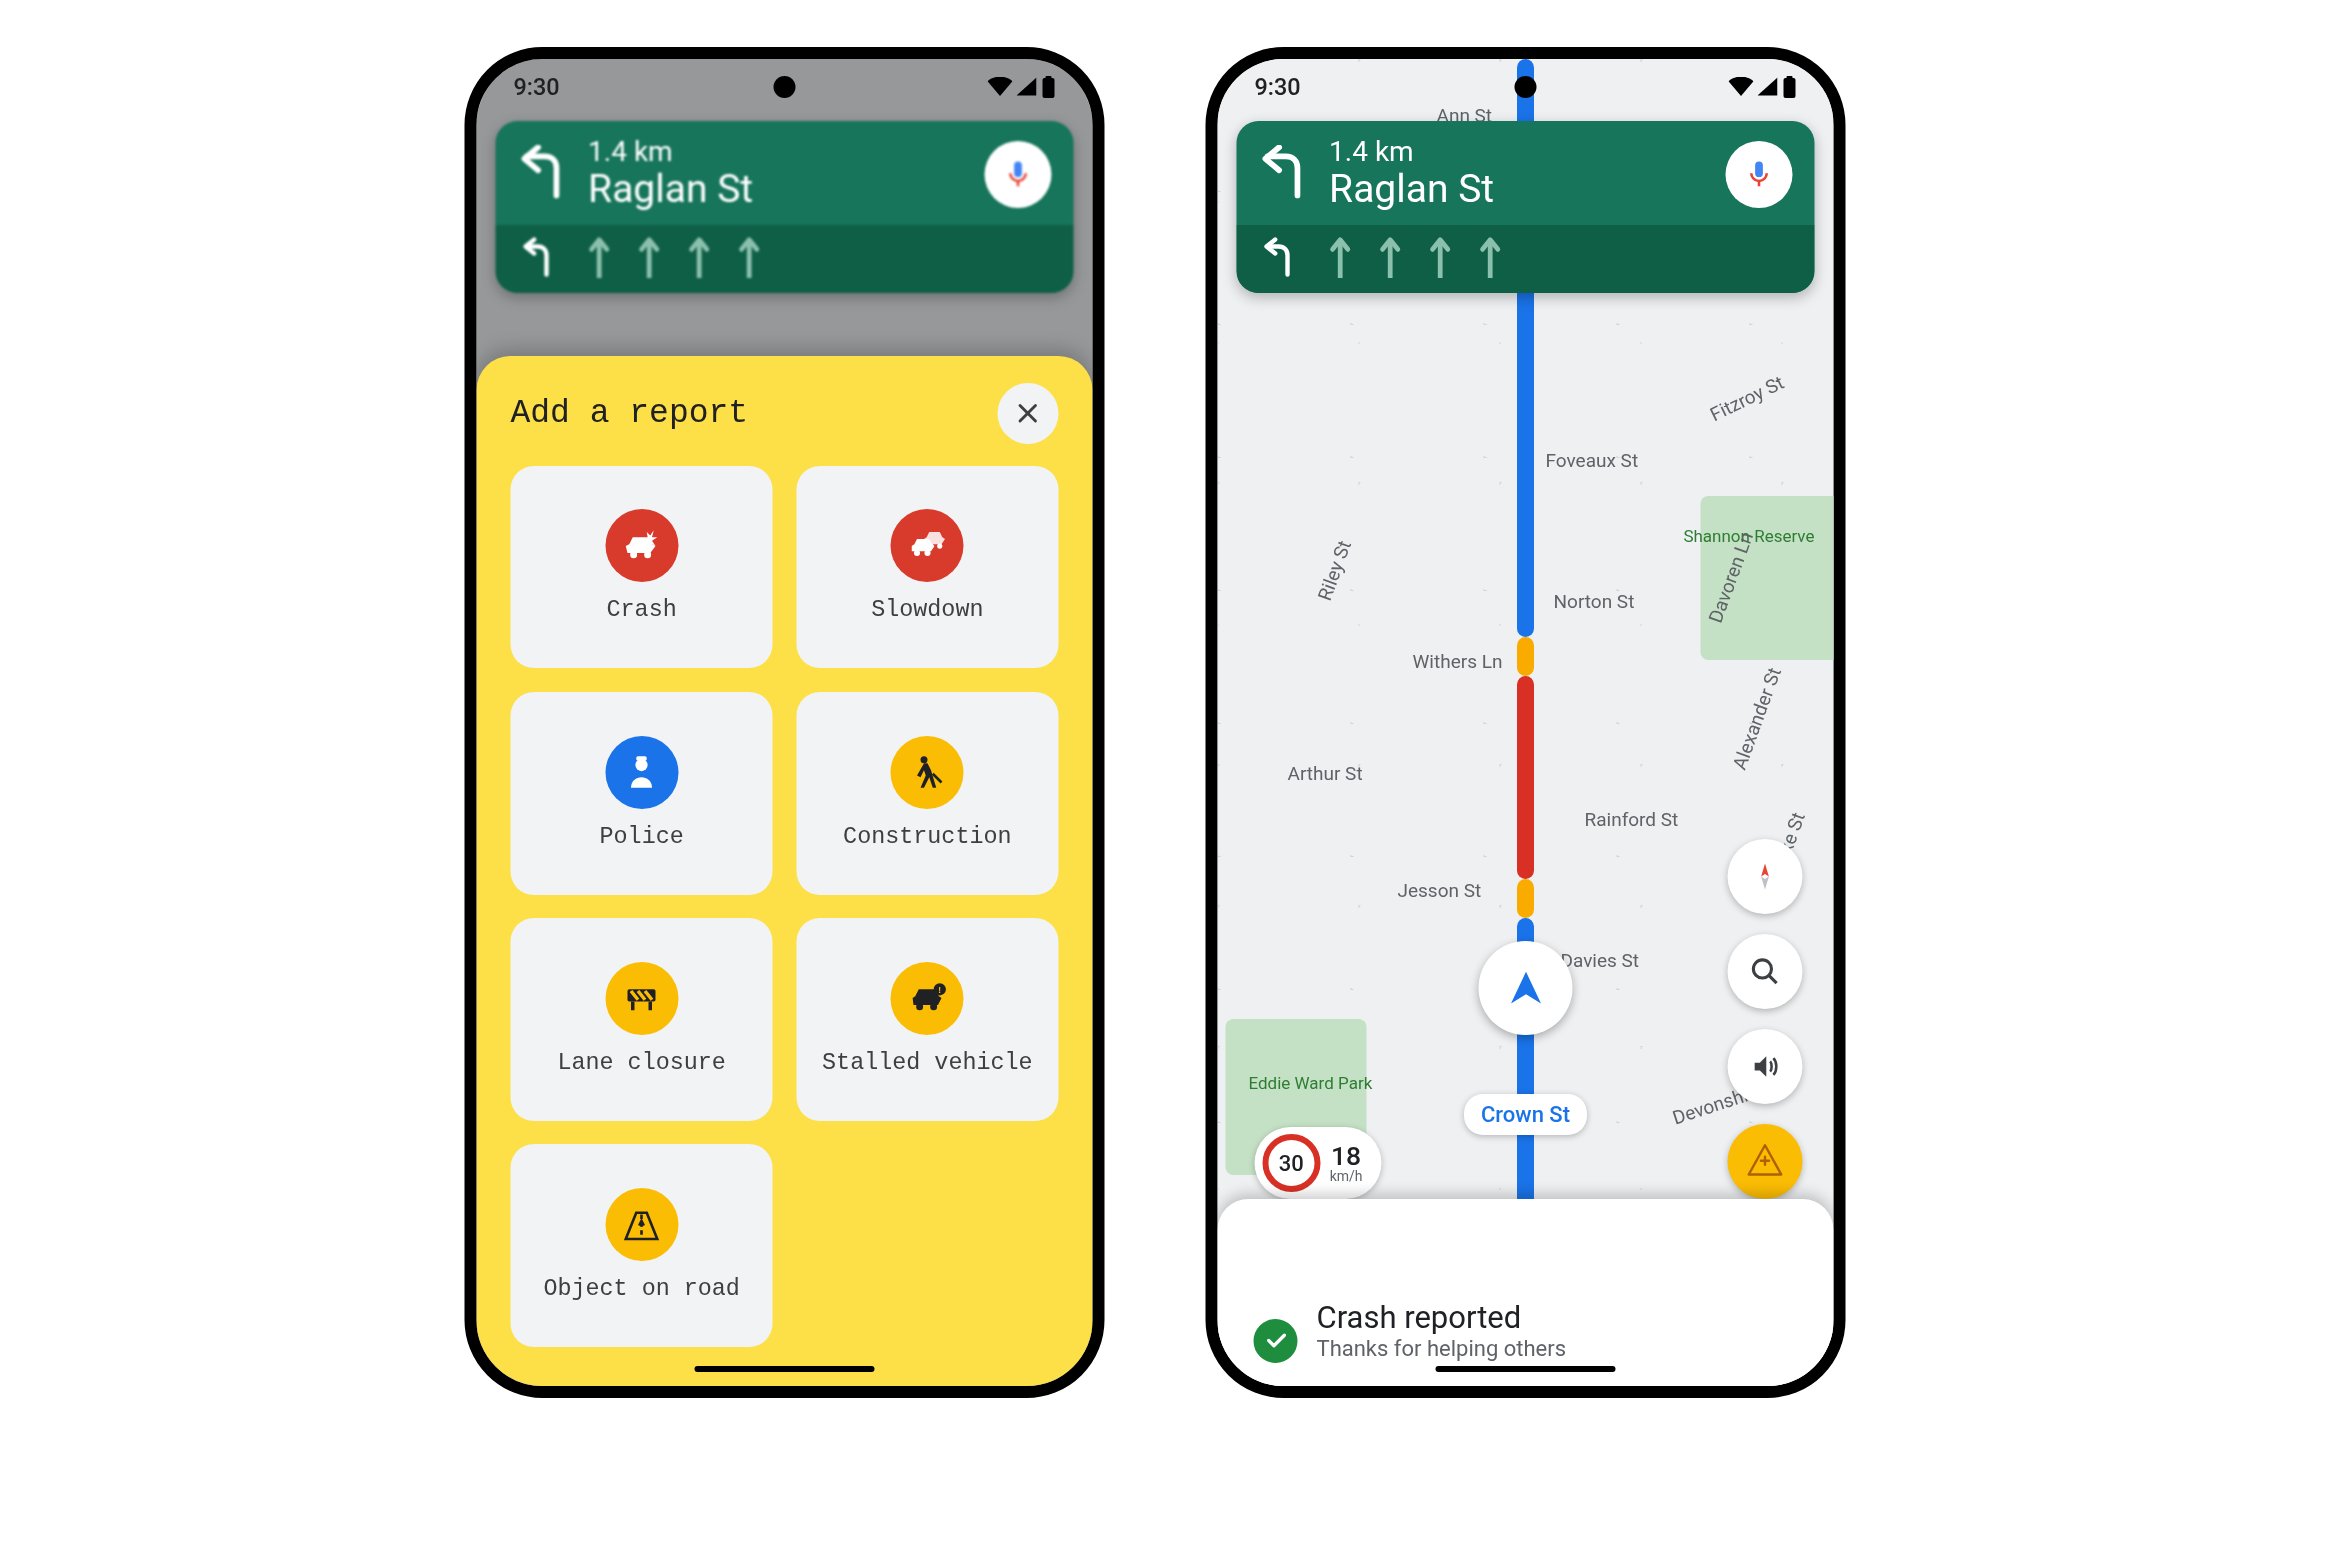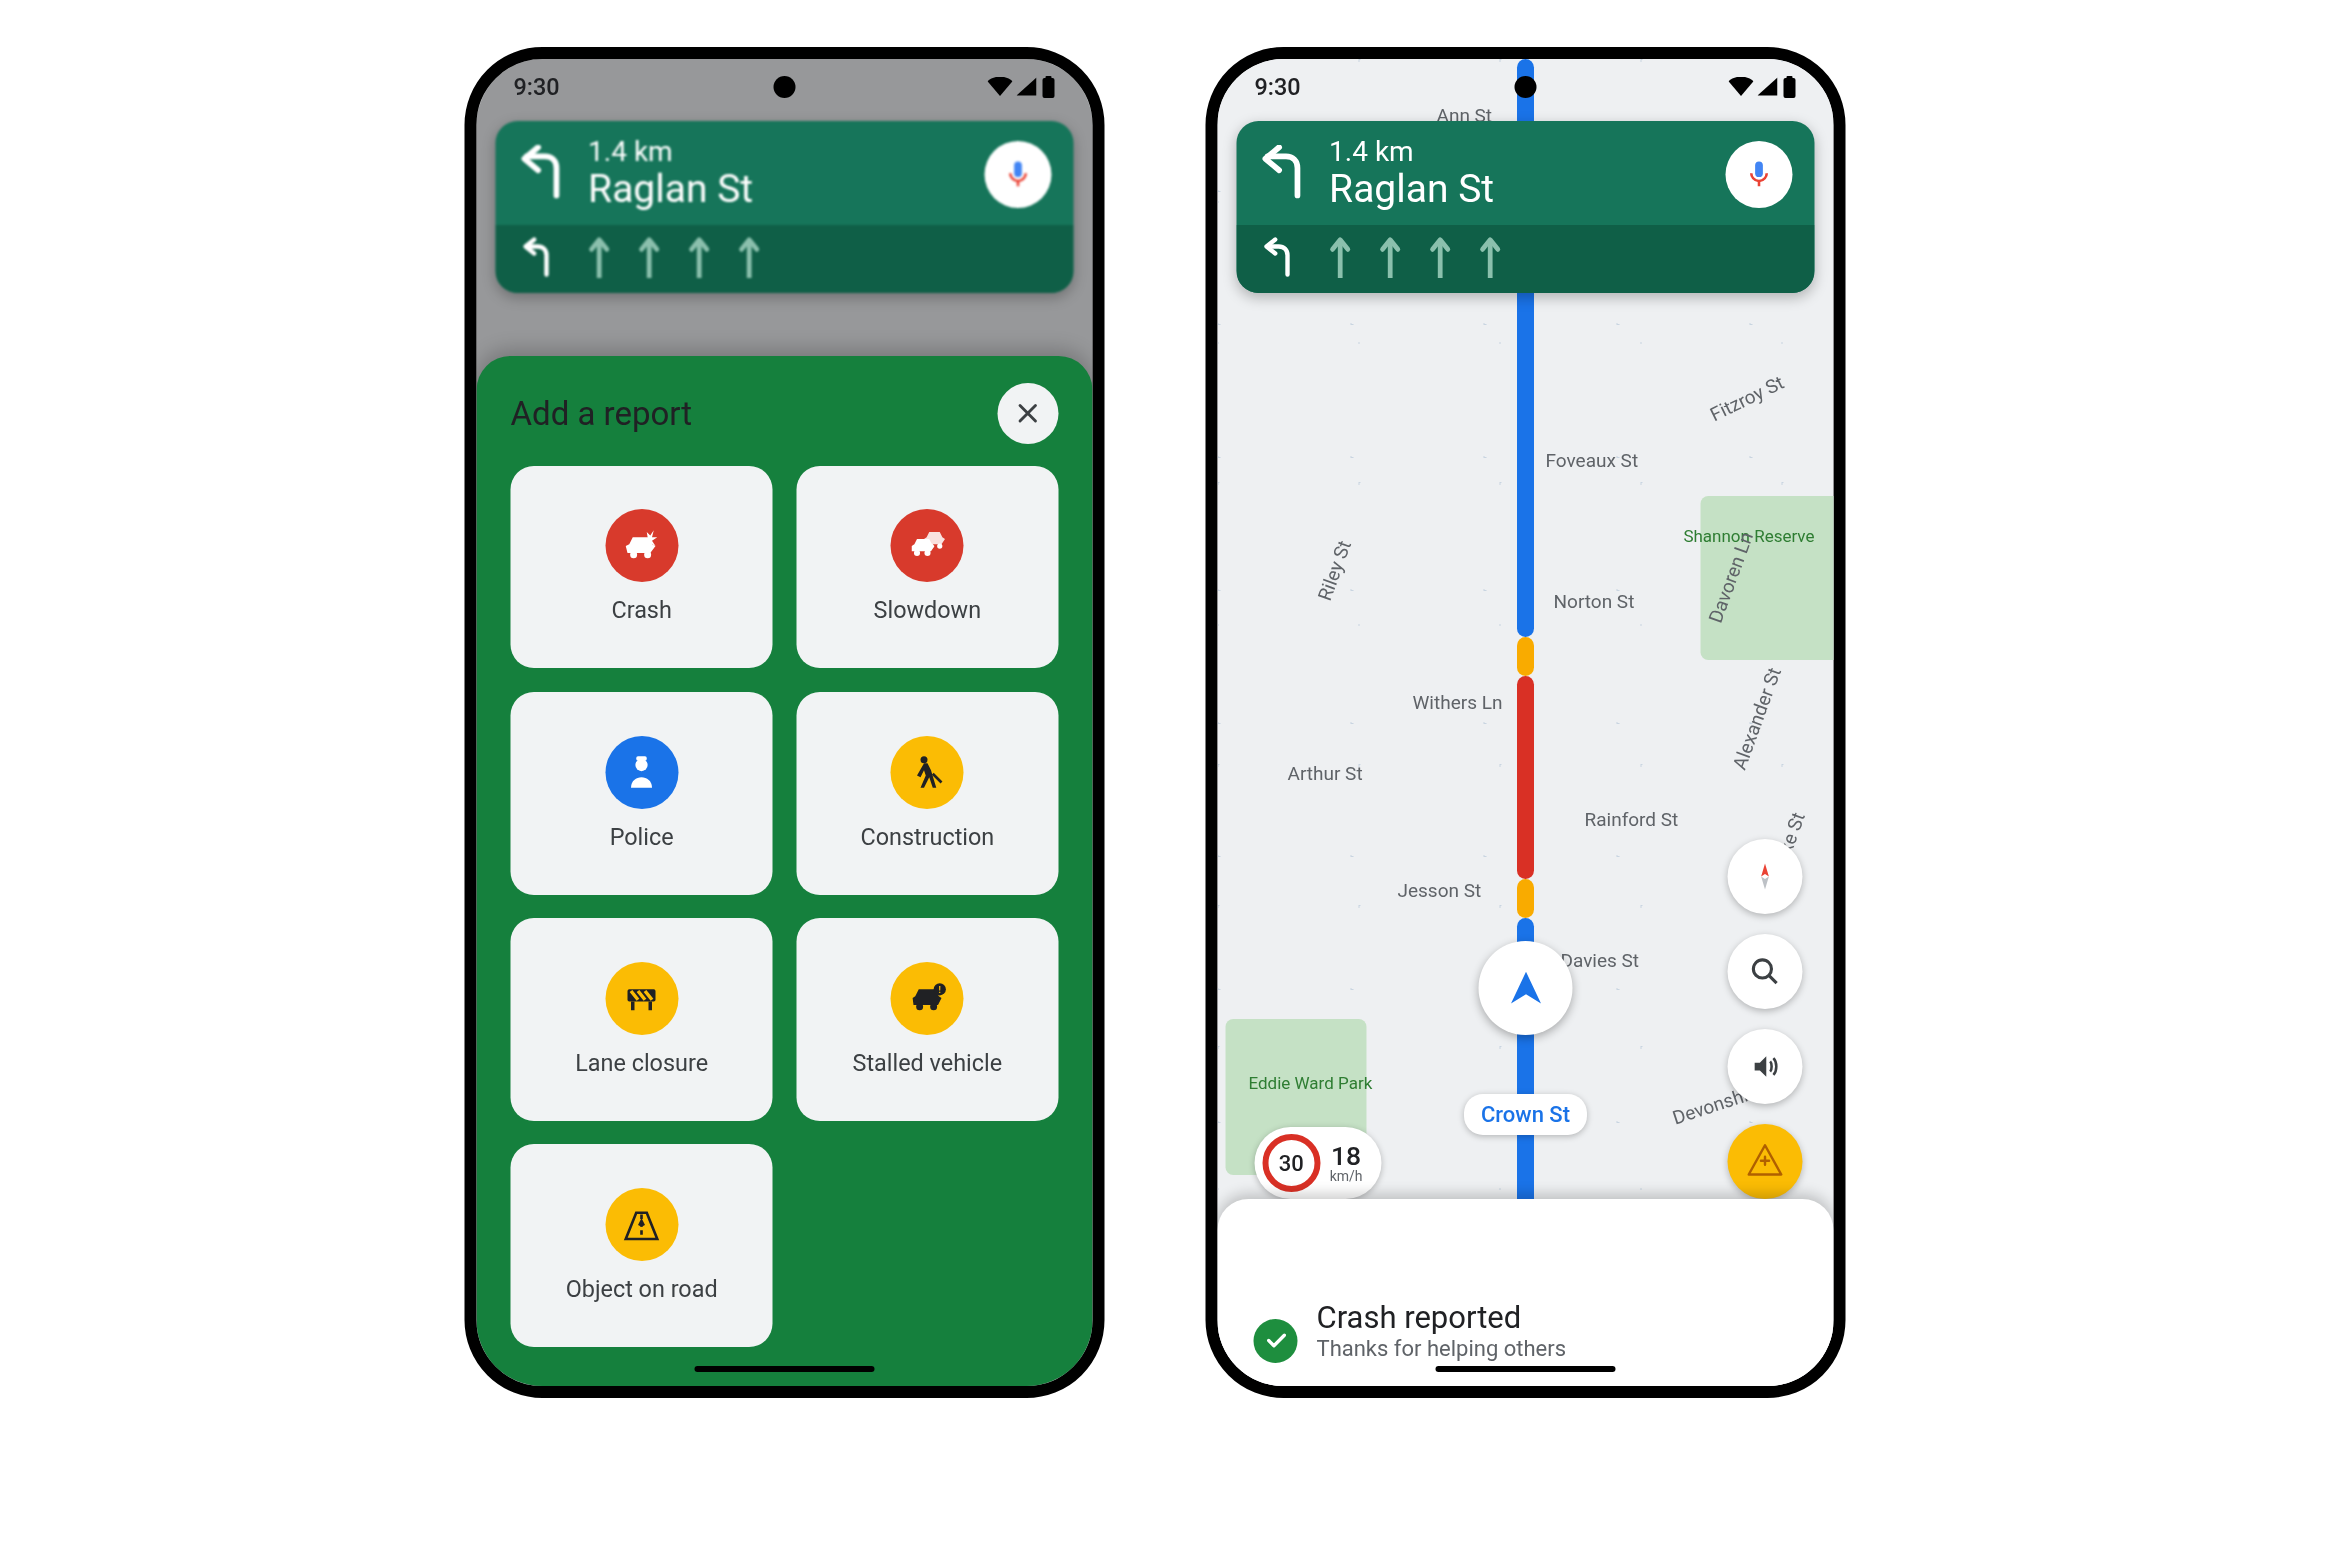--- a/index.html
+++ b/index.html
@@ -127,28 +127,29 @@
   .scrim {
     position: absolute;
     inset: 0;
     background: rgba(0,0,0,0.35);
     z-index: 200;
   }
   .sheet {
     position: absolute;
     left: 0; right: 0; bottom: 0;
     top: 297px;
-    background: #15803d;
+    background: #fde047;
     border-top-left-radius: 34px;
     border-top-right-radius: 34px;
     z-index: 260;
     padding: 26.5px 34px 39px 34px;
     box-shadow: 0 -6.2px 19px rgba(0,0,0,0.2);
     display: flex;
     flex-direction: column;
+    font-family: Liberation Mono, monospace;
   }
   .sheet-head {
     display: flex;
     align-items: center;
     justify-content: space-between;
     margin-bottom: 22px;
   }
   .sheet-title {
     font-size: 33px;
     font-weight: 400;
@@ -512,21 +513,21 @@
       <div class="park-lbl" style="right:19px; top:468px;">Shannon Reserve</div>
       <div class="park-patch" style="left:7.8px; top:960px; width:141px; height:156px;"></div>
       <div class="park-lbl" style="left:31px; top:1015px;">Eddie Ward Park</div>
 
       <div class="street-lbl" style="left:219px; top:45px;">Ann St</div>
       <div class="street-lbl" style="right:47px; top:328px; transform:rotate(-26deg);">Fitzroy St</div>
       <div class="street-lbl" style="left:328px; top:390px;">Foveaux St</div>
       <div class="street-lbl" style="left:86px; top:500px; transform:rotate(-70deg);">Riley St</div>
       <div class="street-lbl" style="left:336px; top:531px;">Norton St</div>
       <div class="street-lbl" style="right:55px; top:507px; transform:rotate(-70deg);">Davoren Ln</div>
-      <div class="street-lbl" style="left:195px; top:632px;">Withers Ln</div>
+      <div class="street-lbl" style="left:195px; top:591px;">Withers Ln</div>
       <div class="street-lbl" style="right:23.4px; top:648px; transform:rotate(-70deg);">Alexander St</div>
       <div class="street-lbl" style="left:70px; top:703px;">Arthur St</div>
       <div class="street-lbl" style="left:367px; top:749px;">Rainford St</div>
       <div class="street-lbl" style="left:180px; top:820px;">Jesson St</div>
       <div class="street-lbl" style="left:343px; top:890px;">Davies St</div>
       <div class="street-lbl" style="right:47px; top:1030px; transform:rotate(-18deg);">Devonshire St</div>
       <div class="street-lbl" style="right:7.8px; top:781px; transform:rotate(-70deg);">Bourke St</div>
 
       <div class="route-line seg-blue-top"></div>
       <div class="route-line seg-orange1"></div>

